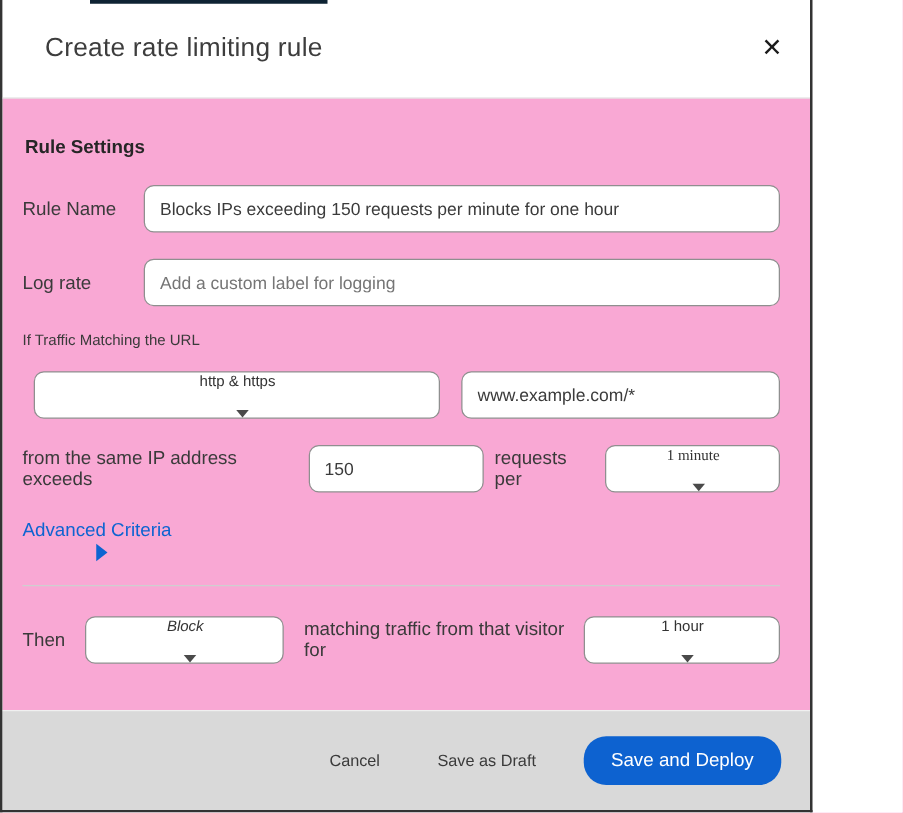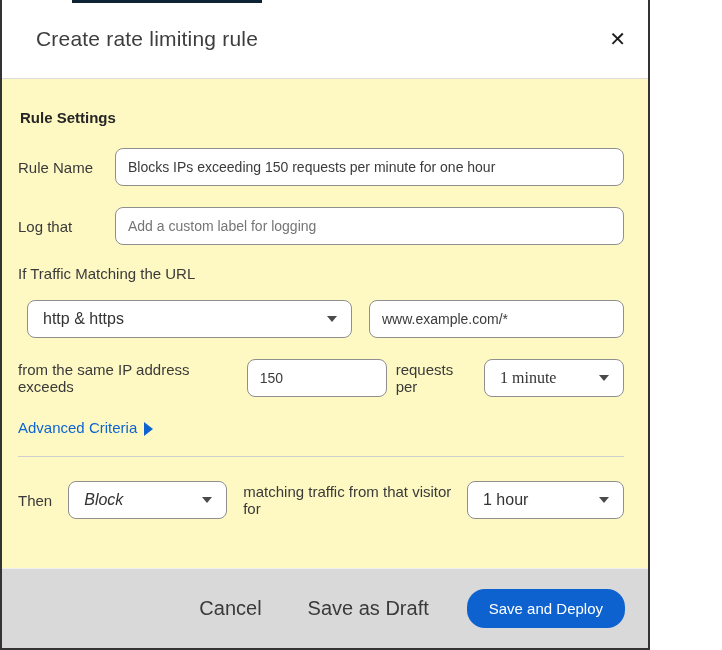--- a/index.html
+++ b/index.html
@@ -34,21 +34,21 @@
     letter-spacing: 0.2px;
   }
   .close-btn {
     background: none; border: none; cursor: pointer;
     font-size: 20px; line-height: 1; color: #1a1a1a;
     padding: 4px 6px; font-family: inherit;
   }
 
   .body {
     flex: 1 1 auto;
-    background: #fef9c3;
+    background: #f9a8d4;
     padding: 30px 24px 3px 16px;
     color: #3a3a3a;
     overflow: hidden;
   }
   .section-heading {
     font-size: 15px; font-weight: 700; color: #262626;
     margin-left: 2px;
   }
 
   .row { display: flex; align-items: center; }
@@ -60,49 +60,49 @@
   }
   .text-input {
     height: 38px; border: 1px solid #8f8f8f; border-radius: 8px;
     background: #fff; font-family: inherit;
     font-size: 14px; color: #3b3b3b;
     padding: 0 12px; outline: none;
   }
   .text-input::placeholder { color: #757575; opacity: 1; }
   .grow { flex: 1 1 auto; min-width: 0; }
 
-  .intro-text { margin-top: 20px; font-size: 15px; color: #3a3a3a; }
+  .intro-text { margin-top: 20px; font-size: 12px; color: #3a3a3a; }
 
   .row-match { margin-top: 18px; }
   .select-box {
     height: 38px; border: 1px solid #8f8f8f; border-radius: 8px;
     background: #fff; display: flex; align-items: center;
     justify-content: space-between;
     padding: 0 14px 0 15px; cursor: pointer;
-    font-size: 16px; color: #333;
+    font-size: 12px; color: #333; flex-direction: column;
   }
   .caret {
     width: 0; height: 0; margin-left: 8px;
     border-left: 5px solid transparent;
     border-right: 5px solid transparent;
     border-top: 6px solid #4a4a4a;
     flex: 0 0 auto;
   }
   .scheme-select { margin-left: 9px; width: 325px; flex: 0 0 325px; }
   .url-input { margin-left: 17px; }
 
   .row-threshold { margin-top: 21px; font-size: 15px; }
   .threshold-input { width: 140px; flex: 0 0 140px; margin-left: 14px; }
   .threshold-suffix { margin-left: 9px; }
   .period-select { margin-left: 11px; width: 140px; flex: 0 0 140px; font-family: Liberation Serif, serif; }
 
   .advanced-link {
     margin-top: 22px; display: inline-flex; align-items: center;
     font-size: 15px; color: #0d64d1; cursor: pointer;
-    background: none; border: none; font-family: inherit; padding: 0;
+    background: none; border: none; font-family: inherit; padding: 0; flex-direction: column;
   }
   .arrow-right {
     width: 0; height: 0; margin-left: 7px; margin-top: 2px;
     border-top: 7px solid transparent;
     border-bottom: 7px solid transparent;
     border-left: 9px solid #0d64d1;
   }
 
   .divider { margin-top: 19px; height: 1px; background: #cfcfcf; }
 
@@ -113,21 +113,21 @@
 
   .footer {
     flex: 0 0 80px; height: 80px;
     background: #d9d9d9;
     border-top: 1px solid #f0f0f0;
     display: flex; align-items: center; justify-content: flex-end;
     padding-right: 23px; gap: 30px;
   }
   .text-btn {
     background: none; border: none; cursor: pointer;
-    font-family: inherit; font-size: 20px; color: #3a3a3a;
+    font-family: inherit; font-size: 13px; color: #3a3a3a;
     padding: 0 8px;
   }
   .primary-btn {
     border: none; cursor: pointer; font-family: inherit;
     background: #0d62d0; color: #fff;
     font-size: 15px; height: 39px; padding: 0 22px;
     border-radius: 18px;
   }
 </style>
 </head>
@@ -143,21 +143,21 @@
 
   <div class="body">
     <div class="section-heading">Rule Settings</div>
 
     <div class="row row-rule-name">
       <label class="field-label">Rule Name</label>
       <input class="text-input grow" type="text" value="Blocks IPs exceeding 150 requests per minute for one hour" style="">
     </div>
 
     <div class="row row-log-label">
-      <label class="field-label">Log that</label>
+      <label class="field-label">Log rate</label>
       <input class="text-input grow" type="text" placeholder="Add a custom label for logging" style="">
     </div>
 
     <div class="intro-text">If Traffic Matching the URL</div>
 
     <div class="row row-match">
       <div class="select-box scheme-select">
         <span>http &amp; https</span>
         <span class="caret"></span>
       </div>

